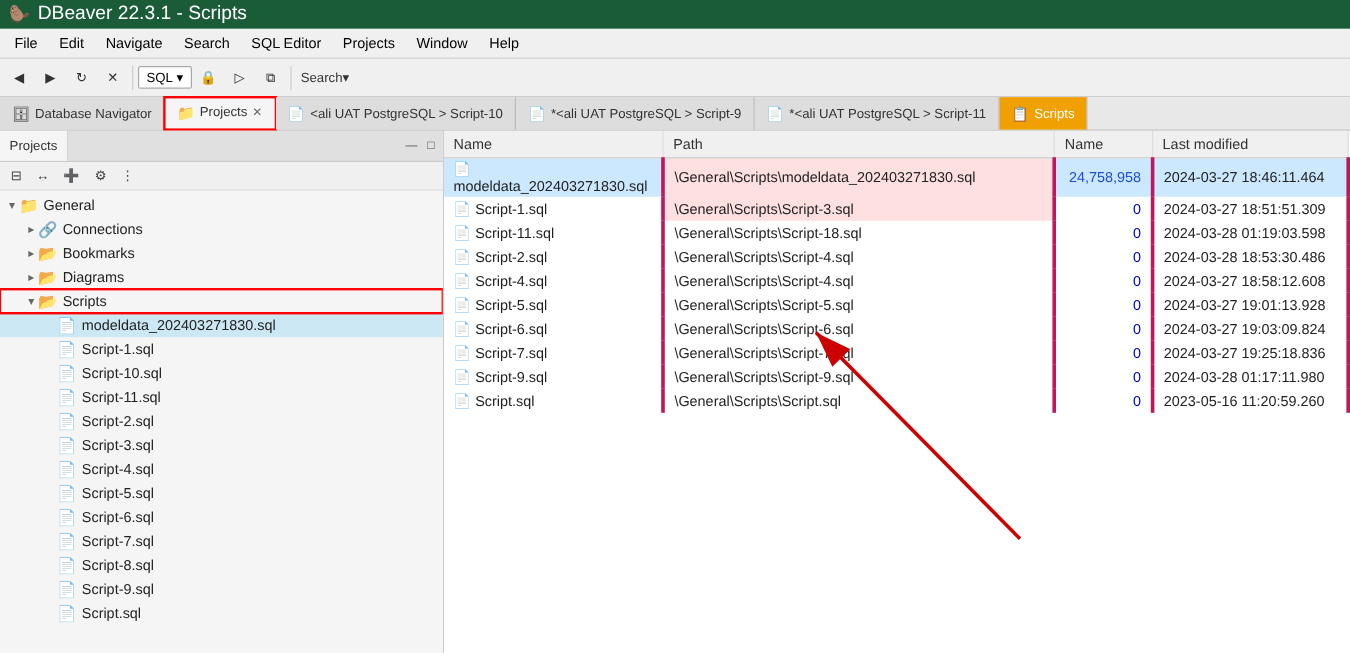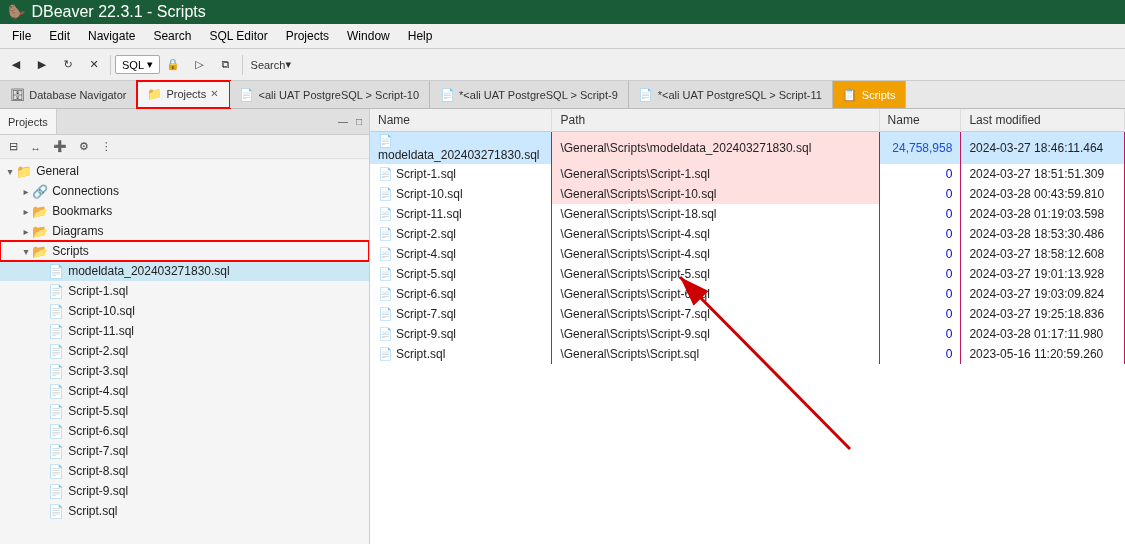--- a/index.html
+++ b/index.html
@@ -216,21 +216,21 @@
       text-align: left;
       padding: 4px 8px;
       font-weight: normal;
       color: #333;
       border-right: 1px solid #ddd;
       cursor: pointer;
       user-select: none;
     }
     .file-table td {
       padding: 2px 8px;
-      border-right: 1px solid #be185d;
+      border-right: 3px solid #be185d;
       color: #222;
       height: 20px;
     }
     .file-table .file-icon { color: #4a90d9; font-size: 12px; margin-right: 3px; }
     .file-table .size-col { text-align: right; }
     .file-table td.size-col.zero { color: #0000cc; }
     .file-table td.size-col.nonzero { color: #1d4ed8; }
 
     
     .red-border { outline: 2px solid red; outline-offset: -1px; }
@@ -481,29 +481,23 @@
         </thead>
         <tbody id="file-table-body">
         <tr style="background: rgb(204, 232, 255);">
               <td><span class="file-icon">📄</span>modeldata_202403271830.sql</td>
               <td style="background: rgb(255, 224, 224);">\General\Scripts\modeldata_202403271830.sql</td>
               <td class="size-col nonzero">24,758,958</td>
               <td>2024-03-27 18:46:11.464</td>
             </tr>
             <tr>
               <td><span class="file-icon">📄</span>Script-1.sql</td>
-              <td style="background: rgb(255, 224, 224);">\General\Scripts\Script-1.sql</td>
+              <td style="background: rgb(255, 224, 224);">\General\Scripts\Script-3.sql</td>
               <td class="size-col zero">0</td>
               <td>2024-03-27 18:51:51.309</td>
-            </tr>
-            <tr>
-              <td><span class="file-icon">📄</span>Script-10.sql</td>
-              <td style="background: rgb(255, 224, 224);">\General\Scripts\Script-10.sql</td>
-              <td class="size-col zero">0</td>
-              <td>2024-03-28 00:43:59.810</td>
             </tr>
             <tr>
               <td><span class="file-icon">📄</span>Script-11.sql</td>
               <td>\General\Scripts\Script-18.sql</td>
               <td class="size-col zero">0</td>
               <td>2024-03-28 01:19:03.598</td>
             </tr>
             <tr>
               <td><span class="file-icon">📄</span>Script-2.sql</td>
               <td>\General\Scripts\Script-4.sql</td>

